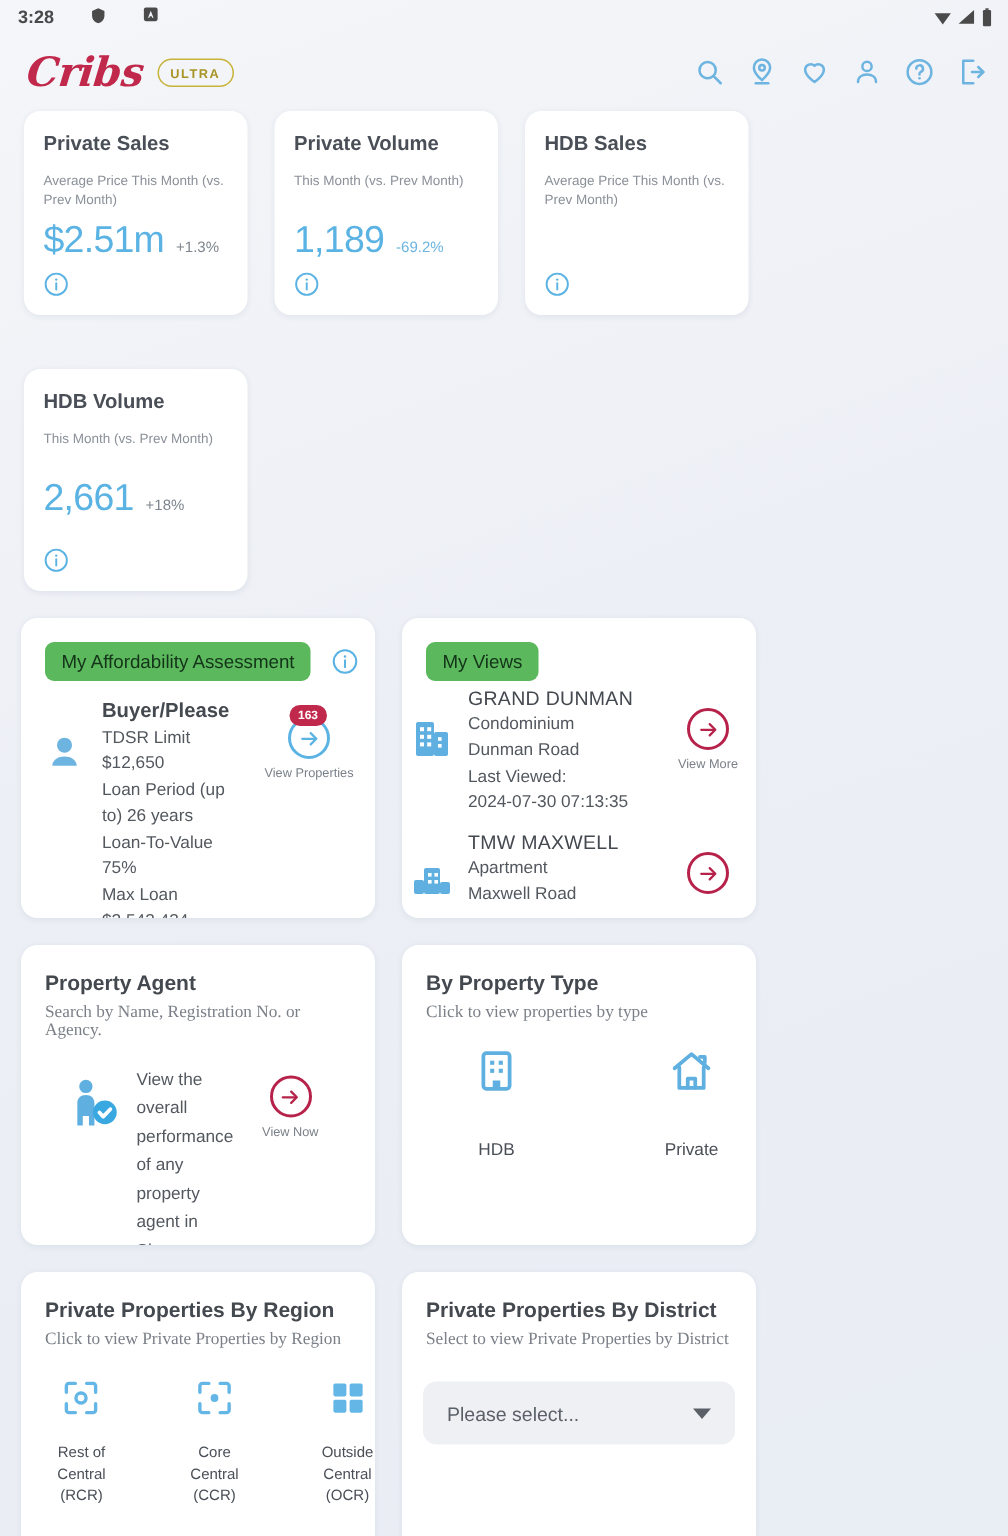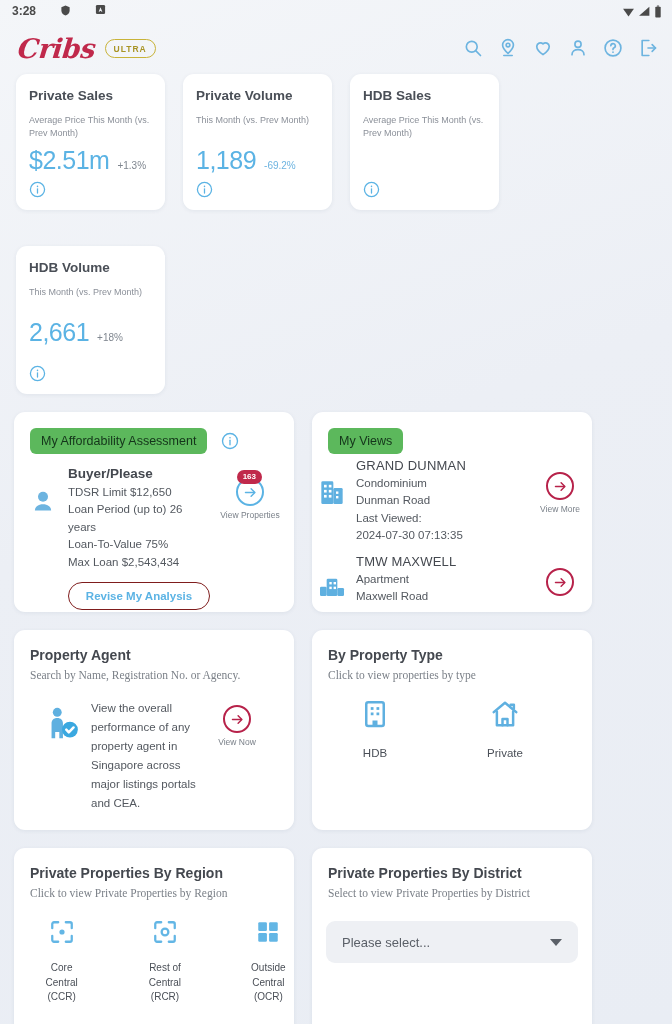--- a/index.html
+++ b/index.html
@@ -67,21 +67,21 @@
   .stat-val { font-size: 25px; font-weight: 400; color: #5bb3e4; letter-spacing: -0.5px; }
   .stat-delta { font-size: 10px; color: #7f868f; }
   .stat-delta.neg { color: #6db4e0; }
   .info-ic { margin-top: auto; width: 17px; height: 17px; color: #5bb3e4; cursor: pointer; }
 
   
   .grid { padding: 18px 14px 0; display: flex; flex-wrap: wrap; gap: 18px; }
   .card {
     background: #fff; border-radius: 11px;
     box-shadow: 0 1px 4px rgba(25,50,90,.07);
-    width: 280px; overflow: hidden; position: relative;
+    width: 236px; overflow: hidden; position: relative;
   }
   .card.h-small { height: 200px; }
   .card.h-mid { height: 200px; }
   .card.h-bot { height: 206px; }
 
   .green-badge {
     display: inline-block; background: #5cb85c; color: #14341a;
     font-size: 12.5px; padding: 6px 11px; border-radius: 6px;
     margin: 16px 0 0 16px; font-weight: 400;
   }
@@ -130,21 +130,21 @@
   .c-sub { font-size: 11.5px; color: #7b8088; padding: 6px 16px 0; font-family: Liberation Serif, serif; }
 
   .agent-body { display: flex; align-items: flex-start; gap: 10px; padding: 18px 29px 0; }
   .agent-ic { width: 38px; height: 38px; color: #5fb0e0; flex: 0 0 auto; margin-top: 6px; }
   .agent-txt { font-size: 11.5px; color: #53585f; line-height: 1.65; flex: 1; }
   .agent-act { width: 56px; flex: 0 0 auto; text-align: center; margin-top: 6px; }
 
   .type-row { display: flex; padding: 18px 0 0 36px; gap: 76px; }
   .type-item { text-align: center; width: 54px; cursor: pointer; }
   .type-ic { width: 30px; height: 30px; color: #5fb0e0; margin: 0 auto; }
-  .type-label { font-size: 11.5px; color: #4a4f57; margin-top: 14px; display: block; }
+  .type-label { font-size: 11.5px; color: #4a4f57; margin-top: 27px; display: block; }
 
   .region-row { display: flex; padding: 20px 0 0 22px; gap: 52px; }
   .region-item { text-align: center; width: 78px; cursor: pointer; }
   .region-ic { width: 26px; height: 26px; color: #63b6e5; margin: 0 auto; }
   .region-label { font-size: 10px; color: #4a4f57; margin-top: 12px; display: block; line-height: 1.45; }
 
   .select-box {
     margin: 22px 14px 0; background: #eef0f4; border-radius: 9px;
     height: 42px; display: flex; align-items: center;
     justify-content: space-between; padding: 0 16px; cursor: pointer;
@@ -466,38 +466,38 @@
     <div class="c-head">Private Properties By Region</div>
     <div class="c-sub">Click to view Private Properties by Region</div>
     <div class="region-row">
       <div class="region-item">
         <span class="region-ic">
           <svg width="26" height="26" viewBox="0 0 24 24" fill="none" stroke="currentColor" stroke-width="2.1" stroke-linecap="round">
               <path d="M3 8.5V4.6a1.6 1.6 0 0 1 1.6-1.6H8.5"></path>
               <path d="M15.5 3h3.9A1.6 1.6 0 0 1 21 4.6v3.9"></path>
               <path d="M21 15.5v3.9a1.6 1.6 0 0 1-1.6 1.6h-3.9"></path>
               <path d="M8.5 21H4.6A1.6 1.6 0 0 1 3 19.4v-3.9"></path>
-              <circle cx="12" cy="12" r="2.4" fill="currentColor" stroke="none"></circle>
-            </svg>
-        </span>
-        <span class="region-label" style="white-space:pre-line">Core Central
-(CCR)</span>
+              <circle cx="12" cy="12" r="3.1"></circle>
+            </svg>
+        </span>
+        <span class="region-label" style="white-space:pre-line">Rest of Central
+(RCR)</span>
       </div>
       <div class="region-item">
         <span class="region-ic">
           <svg width="26" height="26" viewBox="0 0 24 24" fill="none" stroke="currentColor" stroke-width="2.1" stroke-linecap="round">
               <path d="M3 8.5V4.6a1.6 1.6 0 0 1 1.6-1.6H8.5"></path>
               <path d="M15.5 3h3.9A1.6 1.6 0 0 1 21 4.6v3.9"></path>
               <path d="M21 15.5v3.9a1.6 1.6 0 0 1-1.6 1.6h-3.9"></path>
               <path d="M8.5 21H4.6A1.6 1.6 0 0 1 3 19.4v-3.9"></path>
-              <circle cx="12" cy="12" r="3.1"></circle>
-            </svg>
-        </span>
-        <span class="region-label" style="white-space:pre-line">Rest of Central
-(RCR)</span>
+              <circle cx="12" cy="12" r="2.4" fill="currentColor" stroke="none"></circle>
+            </svg>
+        </span>
+        <span class="region-label" style="white-space:pre-line">Core Central
+(CCR)</span>
       </div>
       <div class="region-item">
         <span class="region-ic">
           <svg width="26" height="26" viewBox="0 0 24 24" fill="currentColor">
               <rect x="3" y="3" width="8" height="8" rx="1.1"></rect>
               <rect x="13" y="3" width="8" height="8" rx="1.1"></rect>
               <rect x="3" y="13" width="8" height="8" rx="1.1"></rect>
               <rect x="13" y="13" width="8" height="8" rx="1.1"></rect>
             </svg>
         </span>

